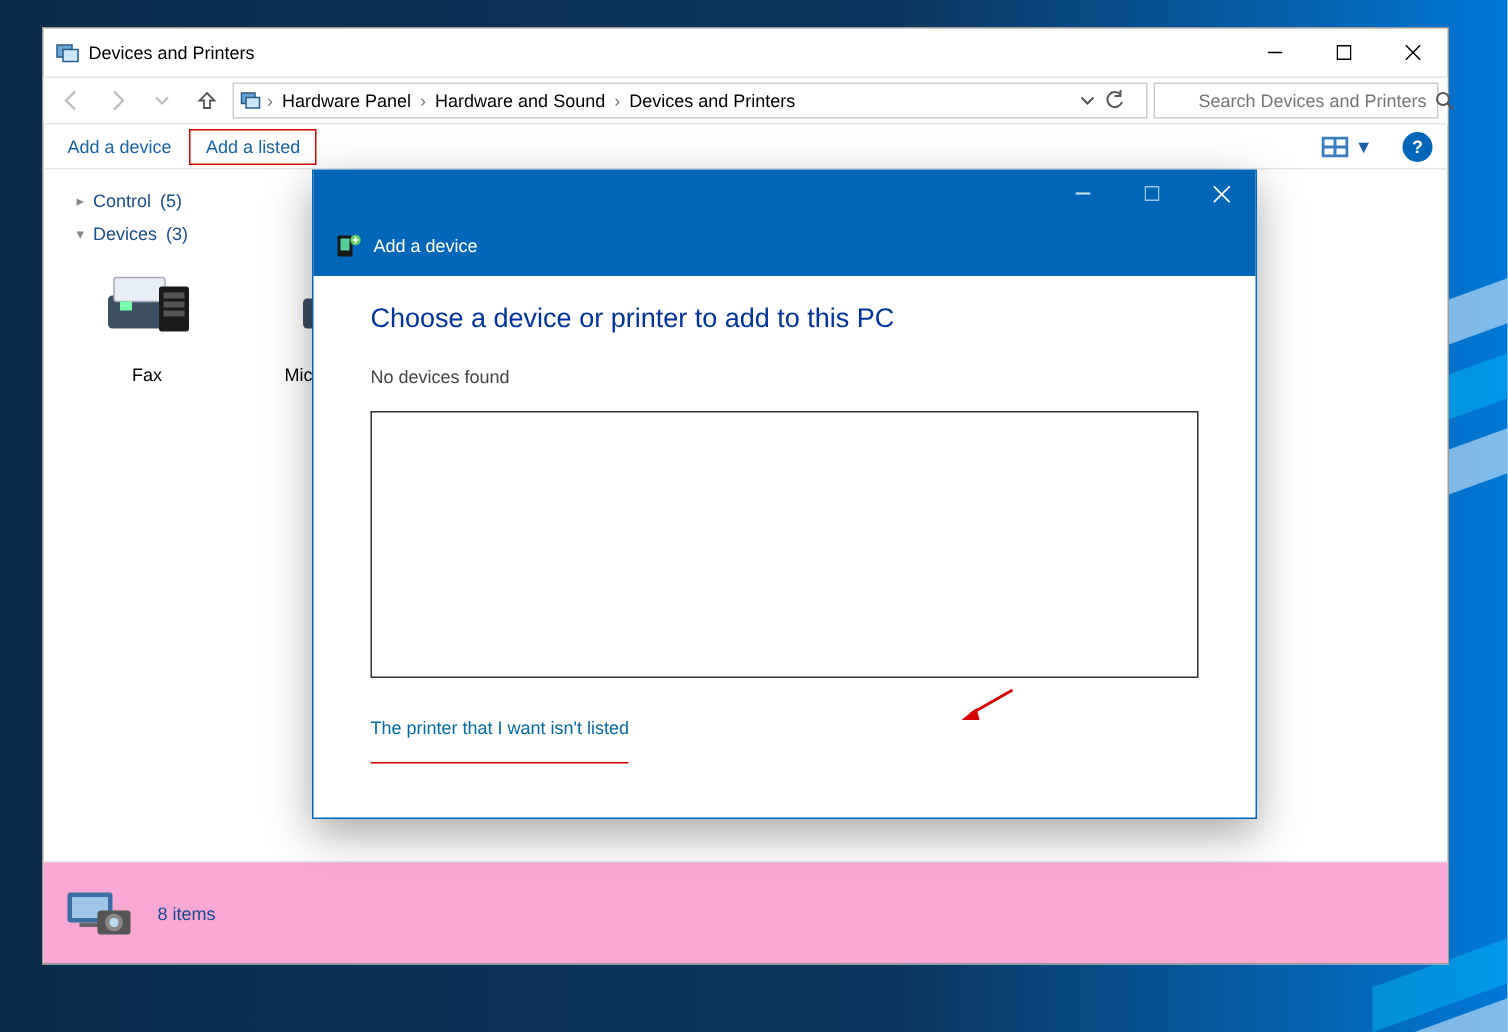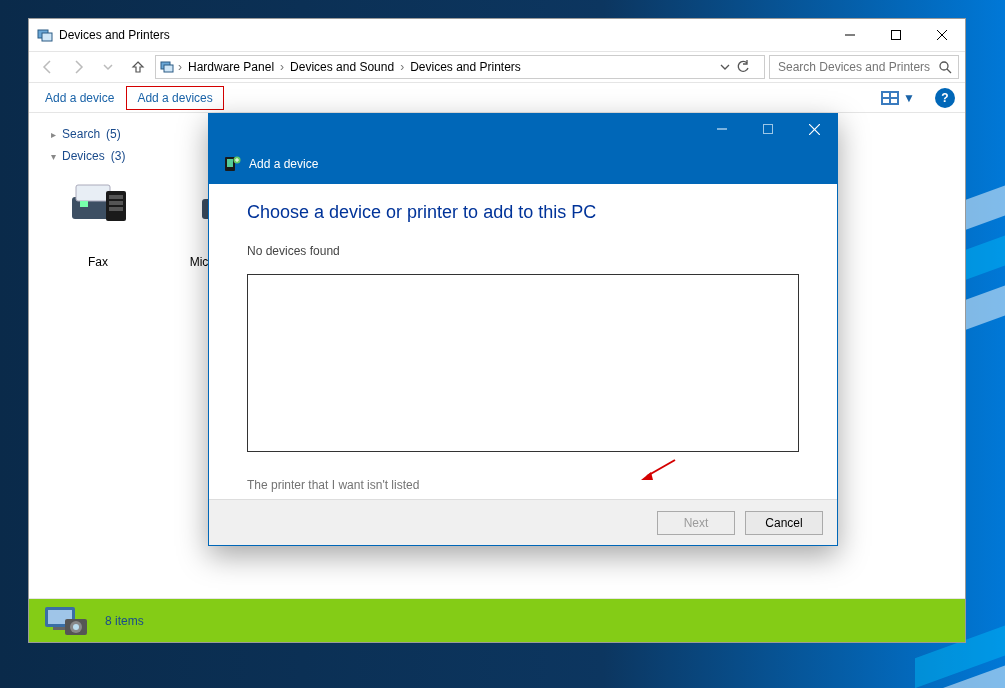--- a/index.html
+++ b/index.html
@@ -31,59 +31,59 @@
   .addrbar { height:32px; border-top:1px solid #e5e5e5; border-bottom:1px solid #e5e5e5;
              display:flex; align-items:center; padding:0 6px; gap:4px; background:#fff; }
   .nav-btn { width:26px; height:26px; display:flex; align-items:center; justify-content:center; color:#bbb; }
   .nav-btn.enabled { color:#555; }
   .breadcrumb { flex:1; height:24px; border:1px solid #ccc; display:flex; align-items:center; padding:0 4px; gap:2px; }
   .bc-seg { padding:0 4px; color:#000; }
   .bc-sep { color:#777; }
   .bc-dd { color:#555; padding:0 4px; }
   .bc-refresh { width:24px; text-align:center; color:#555; }
   .searchbox { width:190px; height:24px; border:1px solid #ccc; display:flex; align-items:center; padding:0 6px; color:#777; }
-  .searchbox input { border:none; outline:none; flex:1; font-size:12px; color:#777; background:transparent; }
+  .searchbox input { border:none; outline:none; flex:1; font-size:12px; color:#777; background:transparent;margin-left:21px; }
   .searchbox .mag { color:#555; }
 
   .cmdbar { height:30px; display:flex; align-items:center; border-bottom:1px solid #e5e5e5; padding-left:6px; gap:2px; }
   .cmd { padding:4px 10px; color:#1a63a8; }
   .cmd.highlighted { border:1px solid #d40000; }
   .cmdbar .spacer { flex:1; }
   .view-dd { display:flex; align-items:center; gap:4px; padding:0 8px; color:#333; }
   .help { width:20px; height:20px; border-radius:50%; background:#0067b8; color:#fff; display:flex; align-items:center; justify-content:center; font-weight:bold; margin:0 10px; }
 
   .content { position:relative; height:490px; padding:10px 22px; overflow:hidden; }
   .group-header { display:flex; align-items:center; gap:6px; color:#1a1a1a; padding:4px 0; }
   .group-header .chev { color:#888; font-size:10px; }
   .group-header .name { color:#1a4b8c; }
   .group-header .count { color:#1a4b8c; }
 
   .printer-grid { display:flex; gap:40px; padding:10px 2px; }
   .printer-item { width:90px; text-align:center; }
   .printer-item .icon { width:64px; height:56px; margin:0 auto; }
-  .printer-item .label { margin-top:22px; font-size:12px; color:#000; line-height:1.2; }
-
-  .statusbar { position:absolute; left:0; right:0; bottom:0; height:44px; border-top:1px solid #e5e5e5;
-               display:flex; align-items:center; padding:0 14px; gap:14px; background:#84cc16;}
+  .printer-item .label { margin-top:10px; font-size:12px; color:#000; line-height:1.2; }
+
+  .statusbar { position:absolute; left:0; right:0; bottom:0; height:68px; border-top:1px solid #e5e5e5;
+               display:flex; align-items:center; padding:0 14px; gap:14px; background:#f9a8d4;}
   .status-icon { width:48px; height:40px; }
   .status-text { color:#1a4b8c; }
 
   
   .dialog { position:absolute; left:208px; top:113px; width:630px; height:433px;
             background:#fff; border:1px solid #0067b8; box-shadow:0 10px 28px rgba(0,0,0,0.35); }
   .dlg-titlebar { height:30px; background:#0067b8; display:flex; align-items:center; justify-content:flex-end; }
   .dlg-titlebar .dlg-btn { width:46px; height:30px; display:flex; align-items:center; justify-content:center; color:#cfe6f7; }
   .dlg-titlebar .dlg-btn.close { color:#fff; }
   .dlg-header { height:40px; background:#0067b8; display:flex; align-items:center; padding-left:14px; gap:8px; color:#fff; }
   .dlg-body { padding:18px 38px 10px; }
   .dlg-h1 { color:#003399; font-size:18px; font-weight:400; margin:0 0 21px; }
   .dlg-sub { color:#444; font-size:12px; margin-bottom:16px; }
   .device-list { width:552px; height:178px; border:1px solid #333; background:#fff; }
   .link-row { margin-top:26px; }
-  .dlg-link { color:#737373; text-decoration:none; border-bottom:1px solid #d40000; padding-bottom:16px; }
+  .dlg-link { color:#0369a1; text-decoration:none; border-bottom:1px solid #d40000; padding-bottom:16px; }
   
   .callout-arrow { position:absolute; left:430px; top:344px; pointer-events:none; }
 
   .dlg-footer { position:absolute; left:0; right:0; bottom:0; height:46px; border-top:1px solid #ddd;
                 background:#f0f0f0; display:flex; align-items:center; justify-content:flex-end; gap:10px; padding:0 14px; }
   .btn { min-width:78px; height:24px; border:1px solid #aaa; background:#e9e9e9; color:#000; padding:0 14px; font-size:12px; }
   .btn[disabled] { color:#9b9b9b; background:#eee; }
 
   svg { display:block; }
 </style>
@@ -151,21 +151,21 @@
     <div class="breadcrumb">
       <span>
           <svg width="16" height="14">
             <rect x="1" y="2" width="9" height="7" fill="#6aa7d6" stroke="#2a5b84"></rect>
             <rect x="4" y="5" width="9" height="7" fill="#cfe6f7" stroke="#2a5b84"></rect>
           </svg>
         </span>
       <span class="bc-sep">›</span>
       <span class="bc-seg">Hardware Panel</span>
       <span class="bc-sep">›</span>
-      <span class="bc-seg">Devices and Sound</span>
+      <span class="bc-seg">Hardware and Sound</span>
       <span class="bc-sep">›</span>
       <span class="bc-seg">Devices and Printers</span>
       <span class="spacer" style="flex:1"></span>
       <span class="bc-dd">
           <svg width="10" height="10">
             <path d="M1 3 L5 7 L9 3" fill="none" stroke="#555" stroke-width="1.3"></path>
           </svg>
         </span>
       <span class="bc-refresh">
           <svg width="14" height="14">
@@ -180,39 +180,39 @@
           <svg width="14" height="14">
             <circle cx="6" cy="6" r="4" fill="none" stroke="#555" stroke-width="1.3"></circle>
             <line x1="9" y1="9" x2="13" y2="13" stroke="#555" stroke-width="1.3"></line>
           </svg>
         </span>
     </div>
   </div>
 
   <div class="cmdbar">
     <div class="cmd">Add a device</div>
-    <div class="cmd highlighted">Add a devices</div>
+    <div class="cmd highlighted">Add a listed</div>
     <span class="spacer"></span>
     <div class="view-dd">
       <svg width="18" height="14">
           <rect x="0" y="0" width="18" height="14" fill="#3a7bbf"></rect>
           <rect x="2" y="2" width="6" height="4" fill="#fff"></rect>
           <rect x="10" y="2" width="6" height="4" fill="#fff"></rect>
           <rect x="2" y="8" width="6" height="4" fill="#fff"></rect>
           <rect x="10" y="8" width="6" height="4" fill="#fff"></rect>
         </svg>
       <span style="color:#1a63a8">▼</span>
     </div>
     <div class="help">?</div>
   </div>
 
   <div class="content">
     <div class="group-header">
       <span class="chev">▸</span>
-      <span class="name">Search</span>
+      <span class="name">Control</span>
       <span class="count">(5)</span>
     </div>
     <div class="group-header">
       <span class="chev">▾</span>
       <span class="name">Devices</span>
       <span class="count">(3)</span>
     </div>
 
     <div class="printer-grid">
       <div class="printer-item">
@@ -298,17 +298,13 @@
     </div>
   </div>
 
   <div class="callout-arrow">
     <svg width="40" height="24">
       <line x1="36" y1="2" x2="8" y2="18" stroke="#d40000" stroke-width="2"></line>
       <polygon points="2,22 12,14 14,22" fill="#d40000"></polygon>
     </svg>
   </div>
 
-  <div class="dlg-footer">
-    <button class="btn" disabled="">Next</button>
-    <button class="btn">Cancel</button>
-  </div>
 </div>
 
 </body></html>

